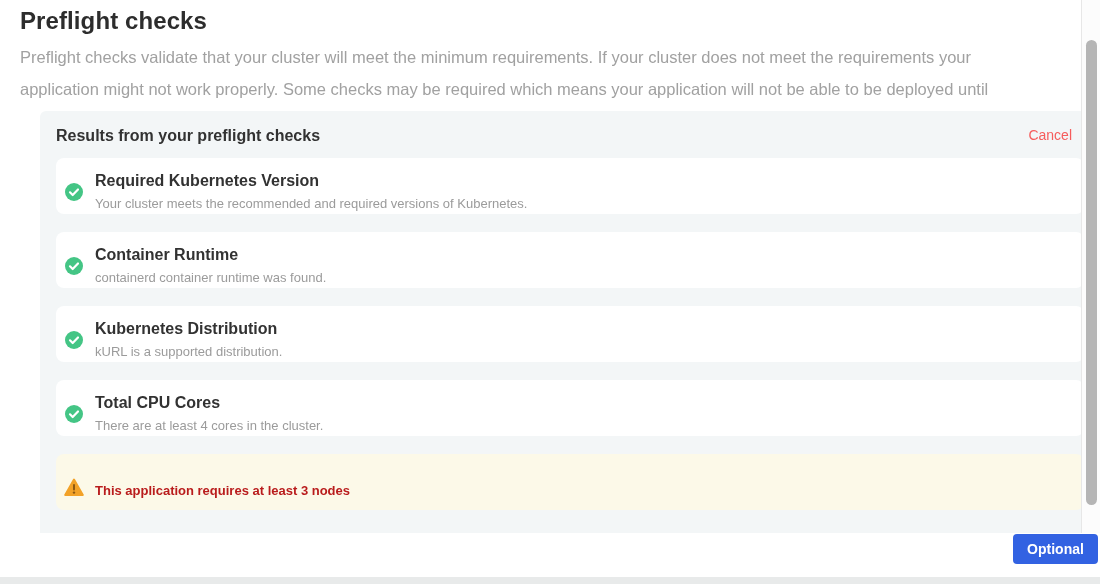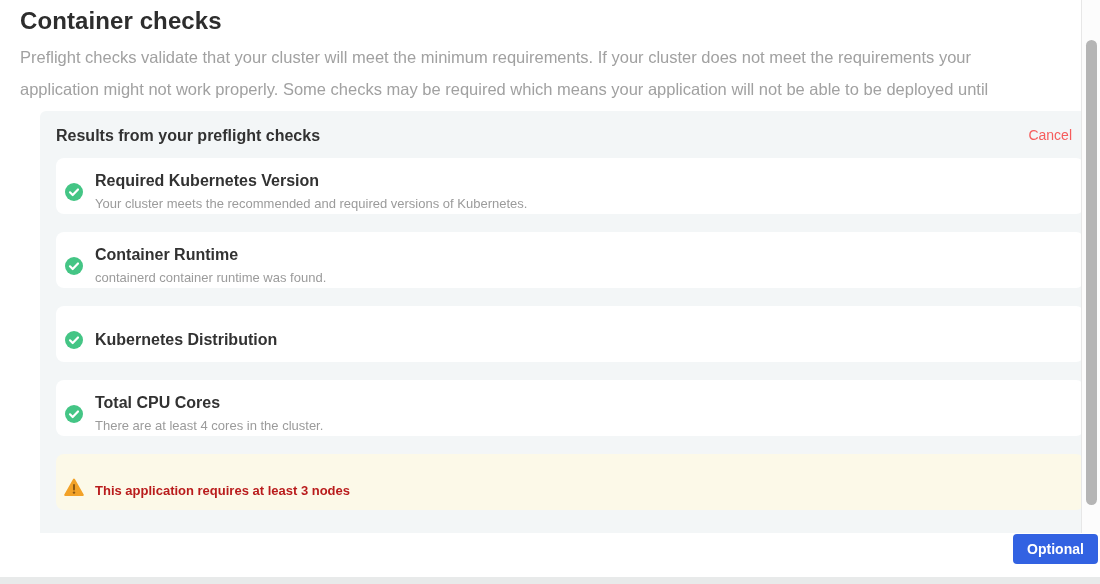--- a/index.html
+++ b/index.html
@@ -43,21 +43,21 @@
     font-family: "Liberation Sans", sans-serif; font-size: 14px; font-weight: 700;
     cursor: pointer; }
   .bottom-strip { position: absolute; left: 0; top: 577px; width: 1100px; height: 7px;
     background: #e8eaea; z-index: 10; }
 </style>
 </head>
 <body>
 
 <div class="page">
   <div class="content">
-    <h1 class="page-title">Container checks</h1>
+    <h1 class="page-title">Preflight checks</h1>
     <div class="page-desc">
       <div class="desc-line">Preflight checks validate that your cluster will meet the minimum requirements. If your cluster does not meet the requirements your</div>
       <div class="desc-line">application might not work properly. Some checks may be required which means your application will not be able to be deployed until</div>
     </div>
 
     <div class="panel">
       <div class="panel-header">
         <span class="results-title">Results from your preflight checks</span>
         <span class="cancel-link">Cancel</span>
       </div>
@@ -90,20 +90,21 @@
 
       <div class="card">
         <span class="icon-wrap">
           <svg width="18" height="18" viewBox="0 0 18 18">
             <circle cx="9" cy="9" r="9" fill="#44c585"></circle>
             <path d="M5 9.3 L7.7 12 L13 6.5" fill="none" stroke="#ffffff" stroke-width="2.2" stroke-linecap="round" stroke-linejoin="round"></path>
           </svg>
         </span>
         <div class="card-text">
           <div class="card-title">Kubernetes Distribution</div>
+          <div class="card-msg">kURL is a supported distribution.</div>
         </div>
       </div>
 
       <div class="card">
         <span class="icon-wrap">
           <svg width="18" height="18" viewBox="0 0 18 18">
             <circle cx="9" cy="9" r="9" fill="#44c585"></circle>
             <path d="M5 9.3 L7.7 12 L13 6.5" fill="none" stroke="#ffffff" stroke-width="2.2" stroke-linecap="round" stroke-linejoin="round"></path>
           </svg>
         </span>

